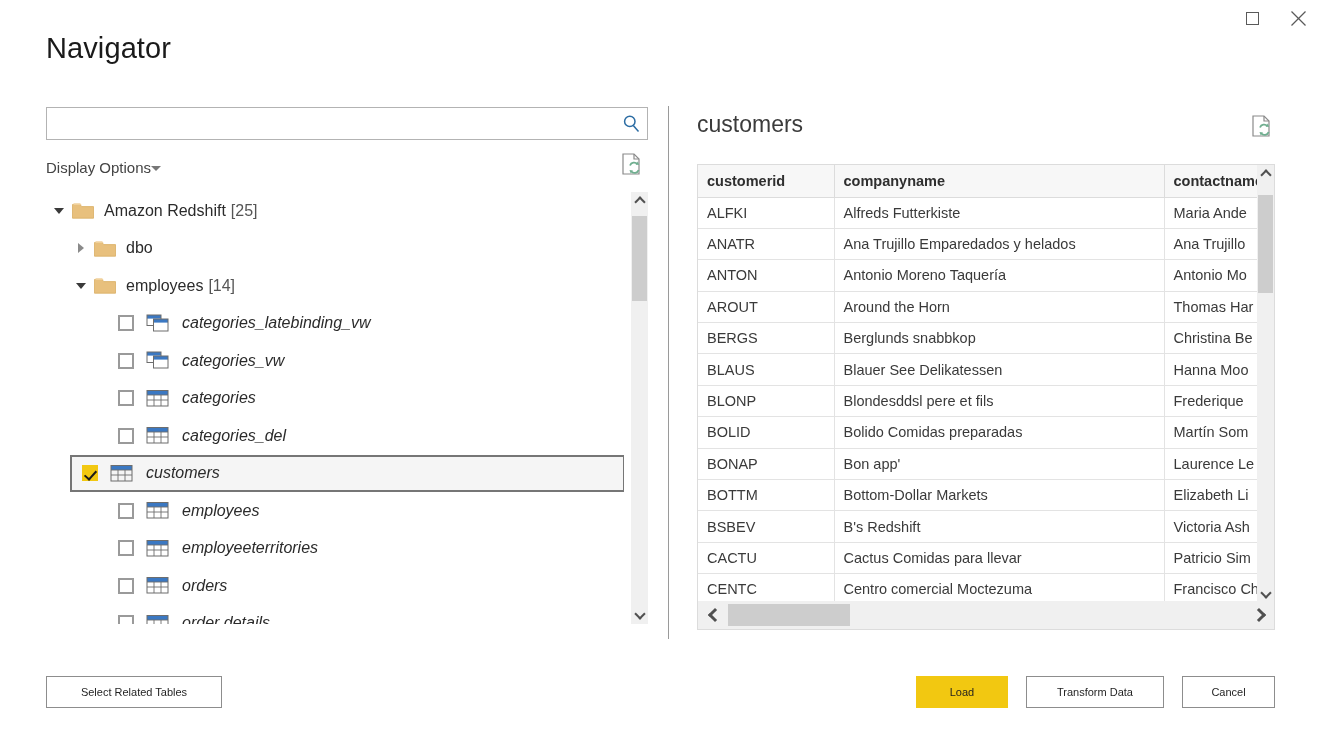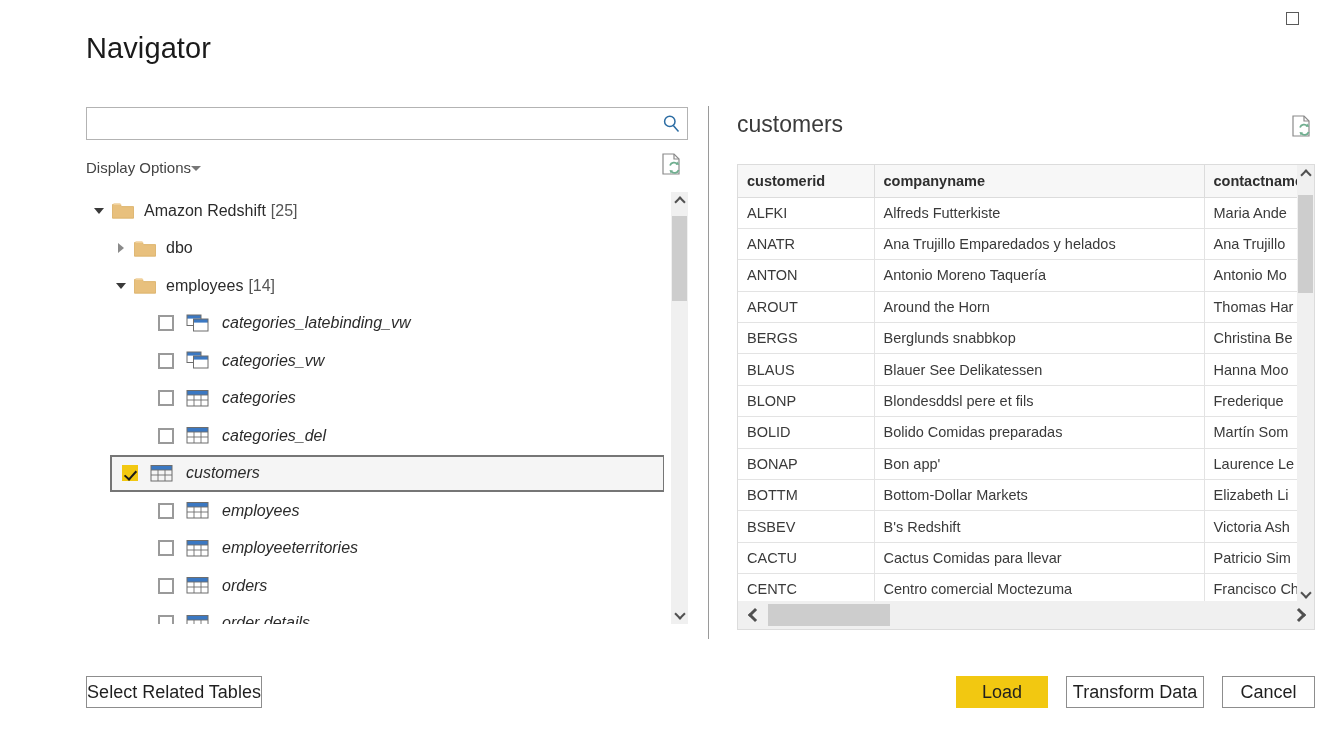--- a/index.html
+++ b/index.html
@@ -7,21 +7,20 @@
     margin: 0; padding: 0;
     width: 1321px; height: 735px;
     background: #ffffff;
     font-family: "Liberation Sans", sans-serif;
     overflow: hidden;
   }
   .window {
     position: relative;
     width: 1080px; height: 735px;
     background: #ffffff;
-    margin-left: 40px;
   }
 
   
   .titlebar {
     position: absolute; top: 0; left: 0;
     width: 1321px; height: 36px;
   }
   .winbtns {
     position: absolute; top: 0; right: 0;
     display: flex; height: 36px;
@@ -309,21 +308,21 @@
 
   
   .footer {
     position: absolute;
     left: 0; top: 660px;
     width: 1321px; height: 75px;
   }
   .btn {
     background: #ffffff;
     border: 1px solid #8d8d8d;
-    font-size: 18px;
+    font-size: 11px;
     color: #1f1f1f;
     font-family: "Liberation Sans", sans-serif;
     height: 32px;
     cursor: default;
     display: flex; align-items: center; justify-content: center;
   }
   .btn.primary {
     background: #f2c811;
     border: 1px solid #f2c811;
   }

